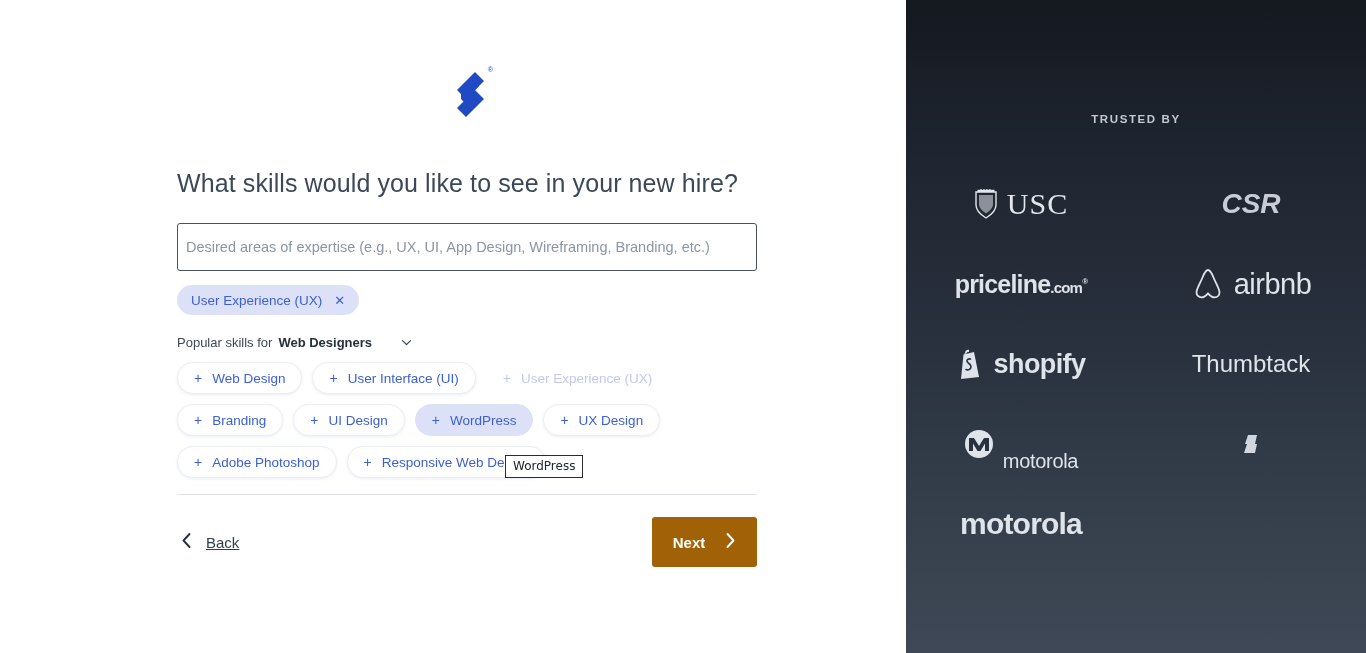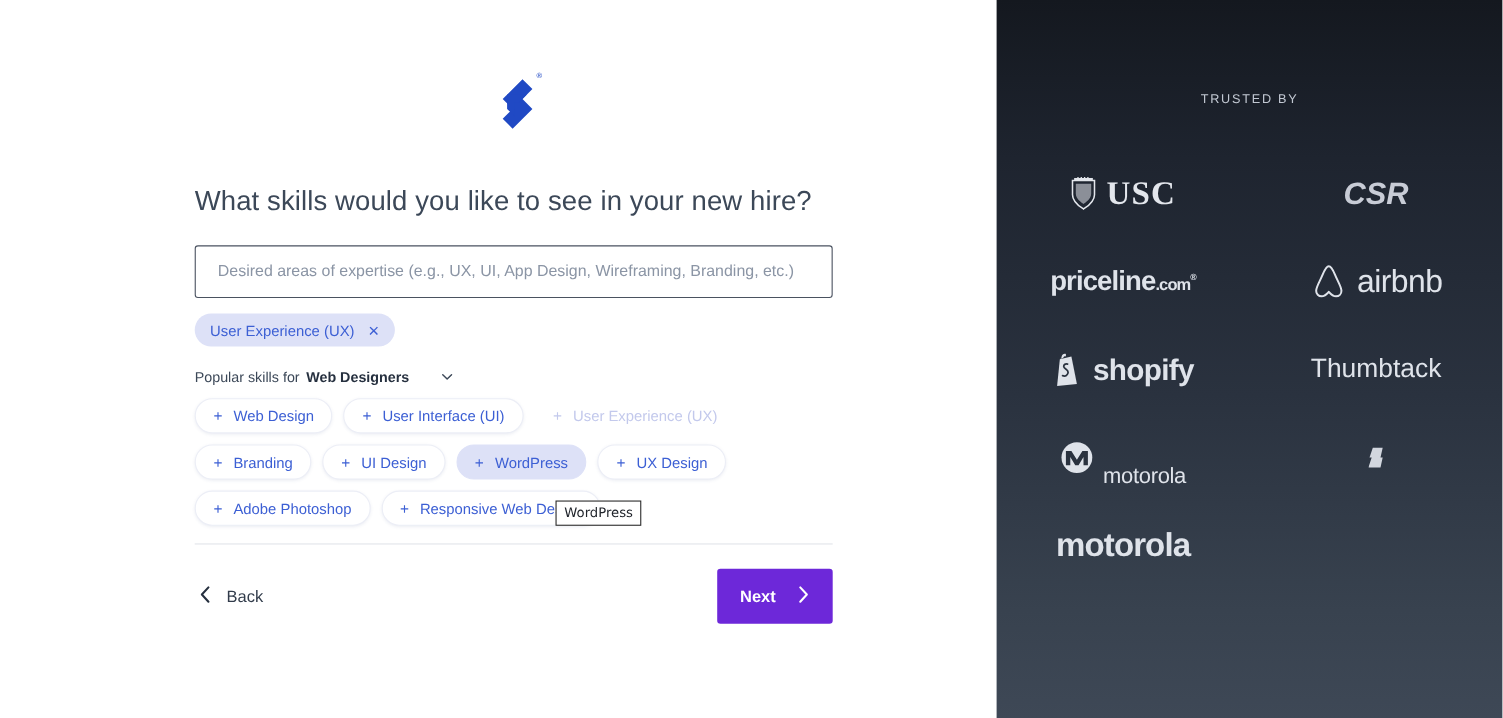--- a/index.html
+++ b/index.html
@@ -74,21 +74,21 @@
 
   
   .search-row {
     margin-top: 24px;
   }
   .search-input {
     width: 580px;
     height: 48px;
     border: 1px solid #4a5260;
     border-radius: 3px;
-    padding: 0 20px;
+    padding: 0 8px;
     font-size: 14.5px;
     font-family: "Liberation Sans", sans-serif;
     color: #3c4858;
     background: #fff;
     outline: none;
   }
   .search-input::placeholder {
     color: #8b95a5;
     font-size: 14.5px;
   }
@@ -222,53 +222,54 @@
     display: inline-flex;
     align-items: center;
     gap: 14px;
     background: none;
     border: none;
     font-size: 15px;
     color: #323c4b;
     font-family: "Liberation Sans", sans-serif;
     cursor: pointer;
     padding: 8px 4px;
+    text-decoration: underline;
   }
   .next-btn {
     display: inline-flex;
     align-items: center;
     justify-content: center;
     gap: 20px;
     width: 105px;
     height: 50px;
-    background: #6d28d9;
+    background: #a16207;
     border: none;
     border-radius: 3px;
     color: #ffffff;
     font-size: 15px;
     font-weight: 700;
     font-family: "Liberation Sans", sans-serif;
     cursor: pointer;
   }
 
   
   .sidebar {
     position: relative;
     flex: 0 0 460px;
     width: 460px;
     height: 653px;
     background: linear-gradient(to bottom, #14181f 0%, #1e242f 22%, #2a323f 55%, #38424f 85%, #3e4856 100%);
     overflow: hidden;
   }
   .trusted-by {
     text-align: center;
-    margin-top: 85px;
+    margin-top: 113px;
     font-size: 11.5px;
     letter-spacing: 1.6px;
-    font-weight: 400;
+    font-weight: 700;
     color: #c2c8d2;
   }
   .logo-grid {
     margin-top: 48px;
     display: grid;
     grid-template-columns: 1fr 1fr;
     row-gap: 18px;
   }
   .logo-cell {
     height: 62px;
@@ -278,21 +279,20 @@
     color: #d6dae2;
   }
   .logo-cell svg { display: block; }
 
   
   .brand-usc {
     font-family: "Liberation Serif", "DejaVu Serif", serif;
     font-size: 30px;
     letter-spacing: 1px;
     color: #e3e6ec;
-    font-weight: bold;
   }
   .brand-csr {
     font-family: Liberation Sans, sans-serif;
     font-size: 28px;
     font-weight: 700;
     letter-spacing: 0px;
     color: #c8ccd6;
     font-style: italic;
   }
   .brand-airbnb {

